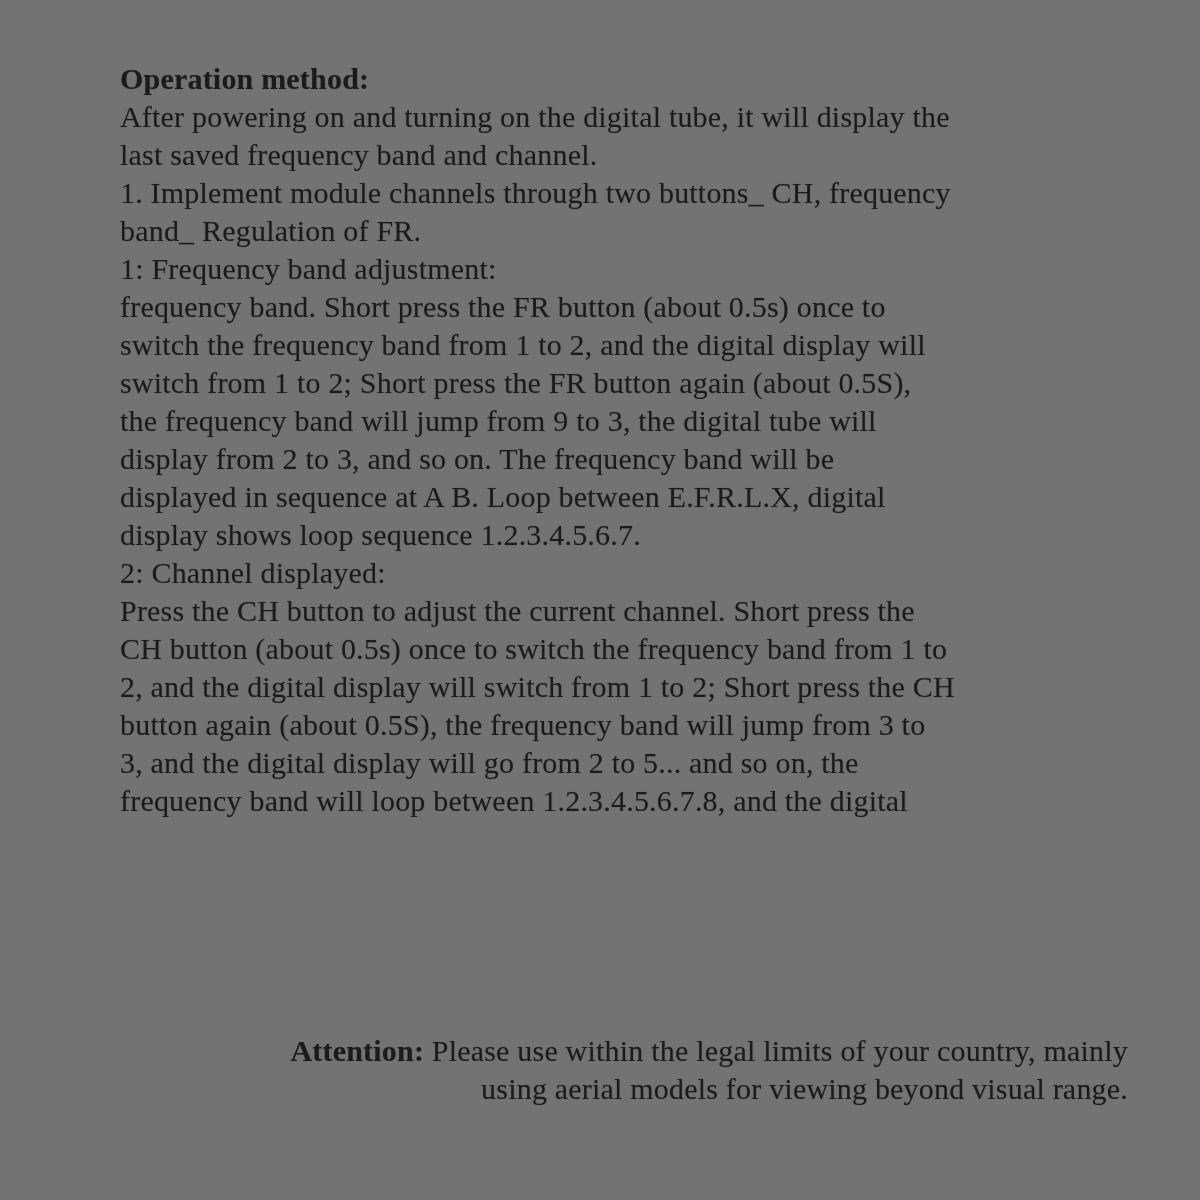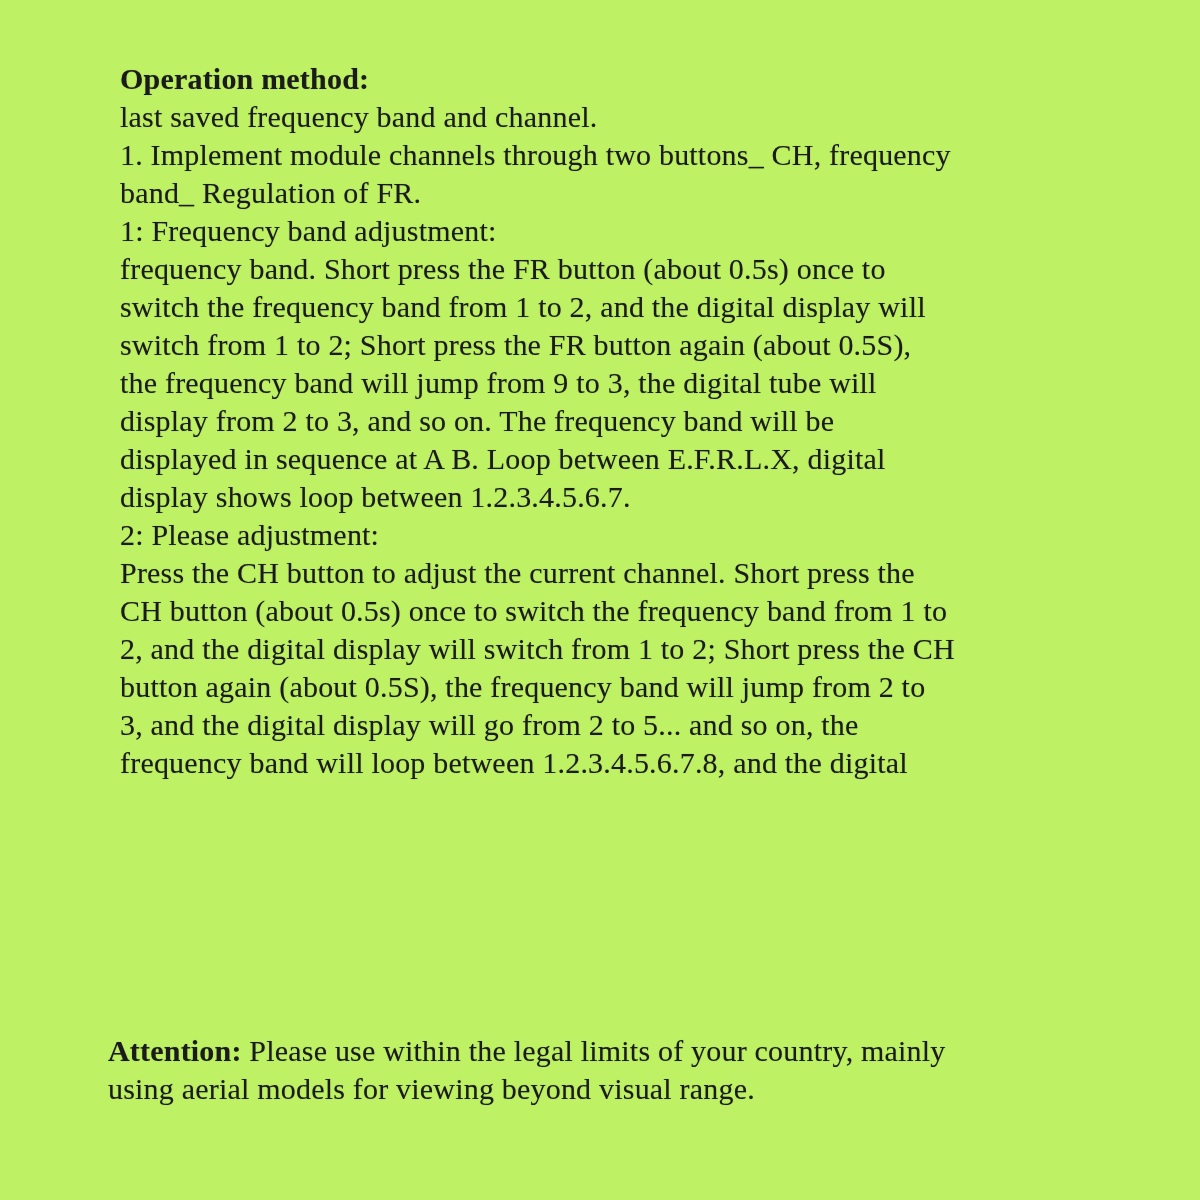--- a/index.html
+++ b/index.html
@@ -4,36 +4,37 @@
 <style>
   html, body {
     margin: 0;
     padding: 0;
     background: #ffffff;
   }
   .page {
     position: relative;
     width: 1200px;
     height: 1200px;
-    background: #bef264;
+    background: #737373;
     overflow: hidden;
     font-family: "Liberation Serif", "DejaVu Serif", serif;
     color: #1b1b1b;
   }
   .operation-block {
     position: absolute;
     left: 120px;
     top: 60px;
     width: 1000px;
   }
   .attention-block {
     position: absolute;
     left: 108px;
     top: 1032px;
     width: 1020px;
+    text-align: right;
   }
   .text-line {
     font-size: 30px;
     line-height: 38px;
     white-space: nowrap;
     letter-spacing: 0.2px;
     text-shadow: 0 0 1px rgba(40,40,40,0.35);
   }
   .heading-line {
     font-weight: bold;
@@ -42,36 +43,37 @@
     font-weight: bold;
   }
 </style>
 </head>
 <body>
 
 <div class="page">
 
   <div class="operation-block">
     <div class="text-line heading-line">Operation method:</div>
+    <div class="text-line">After powering on and turning on the digital tube, it will display the</div>
     <div class="text-line">last saved frequency band and channel.</div>
     <div class="text-line">1. Implement module channels through two buttons_ CH, frequency</div>
     <div class="text-line">band_ Regulation of FR.</div>
     <div class="text-line">1: Frequency band adjustment:</div>
     <div class="text-line">frequency band. Short press the FR button (about 0.5s) once to</div>
     <div class="text-line">switch the frequency band from 1 to 2, and the digital display will</div>
     <div class="text-line">switch from 1 to 2; Short press the FR button again (about 0.5S),</div>
     <div class="text-line">the frequency band will jump from 9 to 3, the digital tube will</div>
     <div class="text-line">display from 2 to 3, and so on. The frequency band will be</div>
     <div class="text-line">displayed in sequence at A B. Loop between E.F.R.L.X, digital</div>
-    <div class="text-line">display shows loop between 1.2.3.4.5.6.7.</div>
-    <div class="text-line">2: Please adjustment:</div>
+    <div class="text-line">display shows loop sequence 1.2.3.4.5.6.7.</div>
+    <div class="text-line">2: Channel displayed:</div>
     <div class="text-line">Press the CH button to adjust the current channel. Short press the</div>
     <div class="text-line">CH button (about 0.5s) once to switch the frequency band from 1 to</div>
     <div class="text-line">2, and the digital display will switch from 1 to 2; Short press the CH</div>
-    <div class="text-line">button again (about 0.5S), the frequency band will jump from 2 to</div>
+    <div class="text-line">button again (about 0.5S), the frequency band will jump from 3 to</div>
     <div class="text-line">3, and the digital display will go from 2 to 5... and so on, the</div>
     <div class="text-line">frequency band will loop between 1.2.3.4.5.6.7.8, and the digital</div>
   </div>
 
   <div class="attention-block">
     <div class="text-line">
       <span class="bold-inline">Attention:</span><span> Please use within the legal limits of your country, mainly</span>
     </div>
     <div class="text-line">using aerial models for viewing beyond visual range.</div>
   </div>

